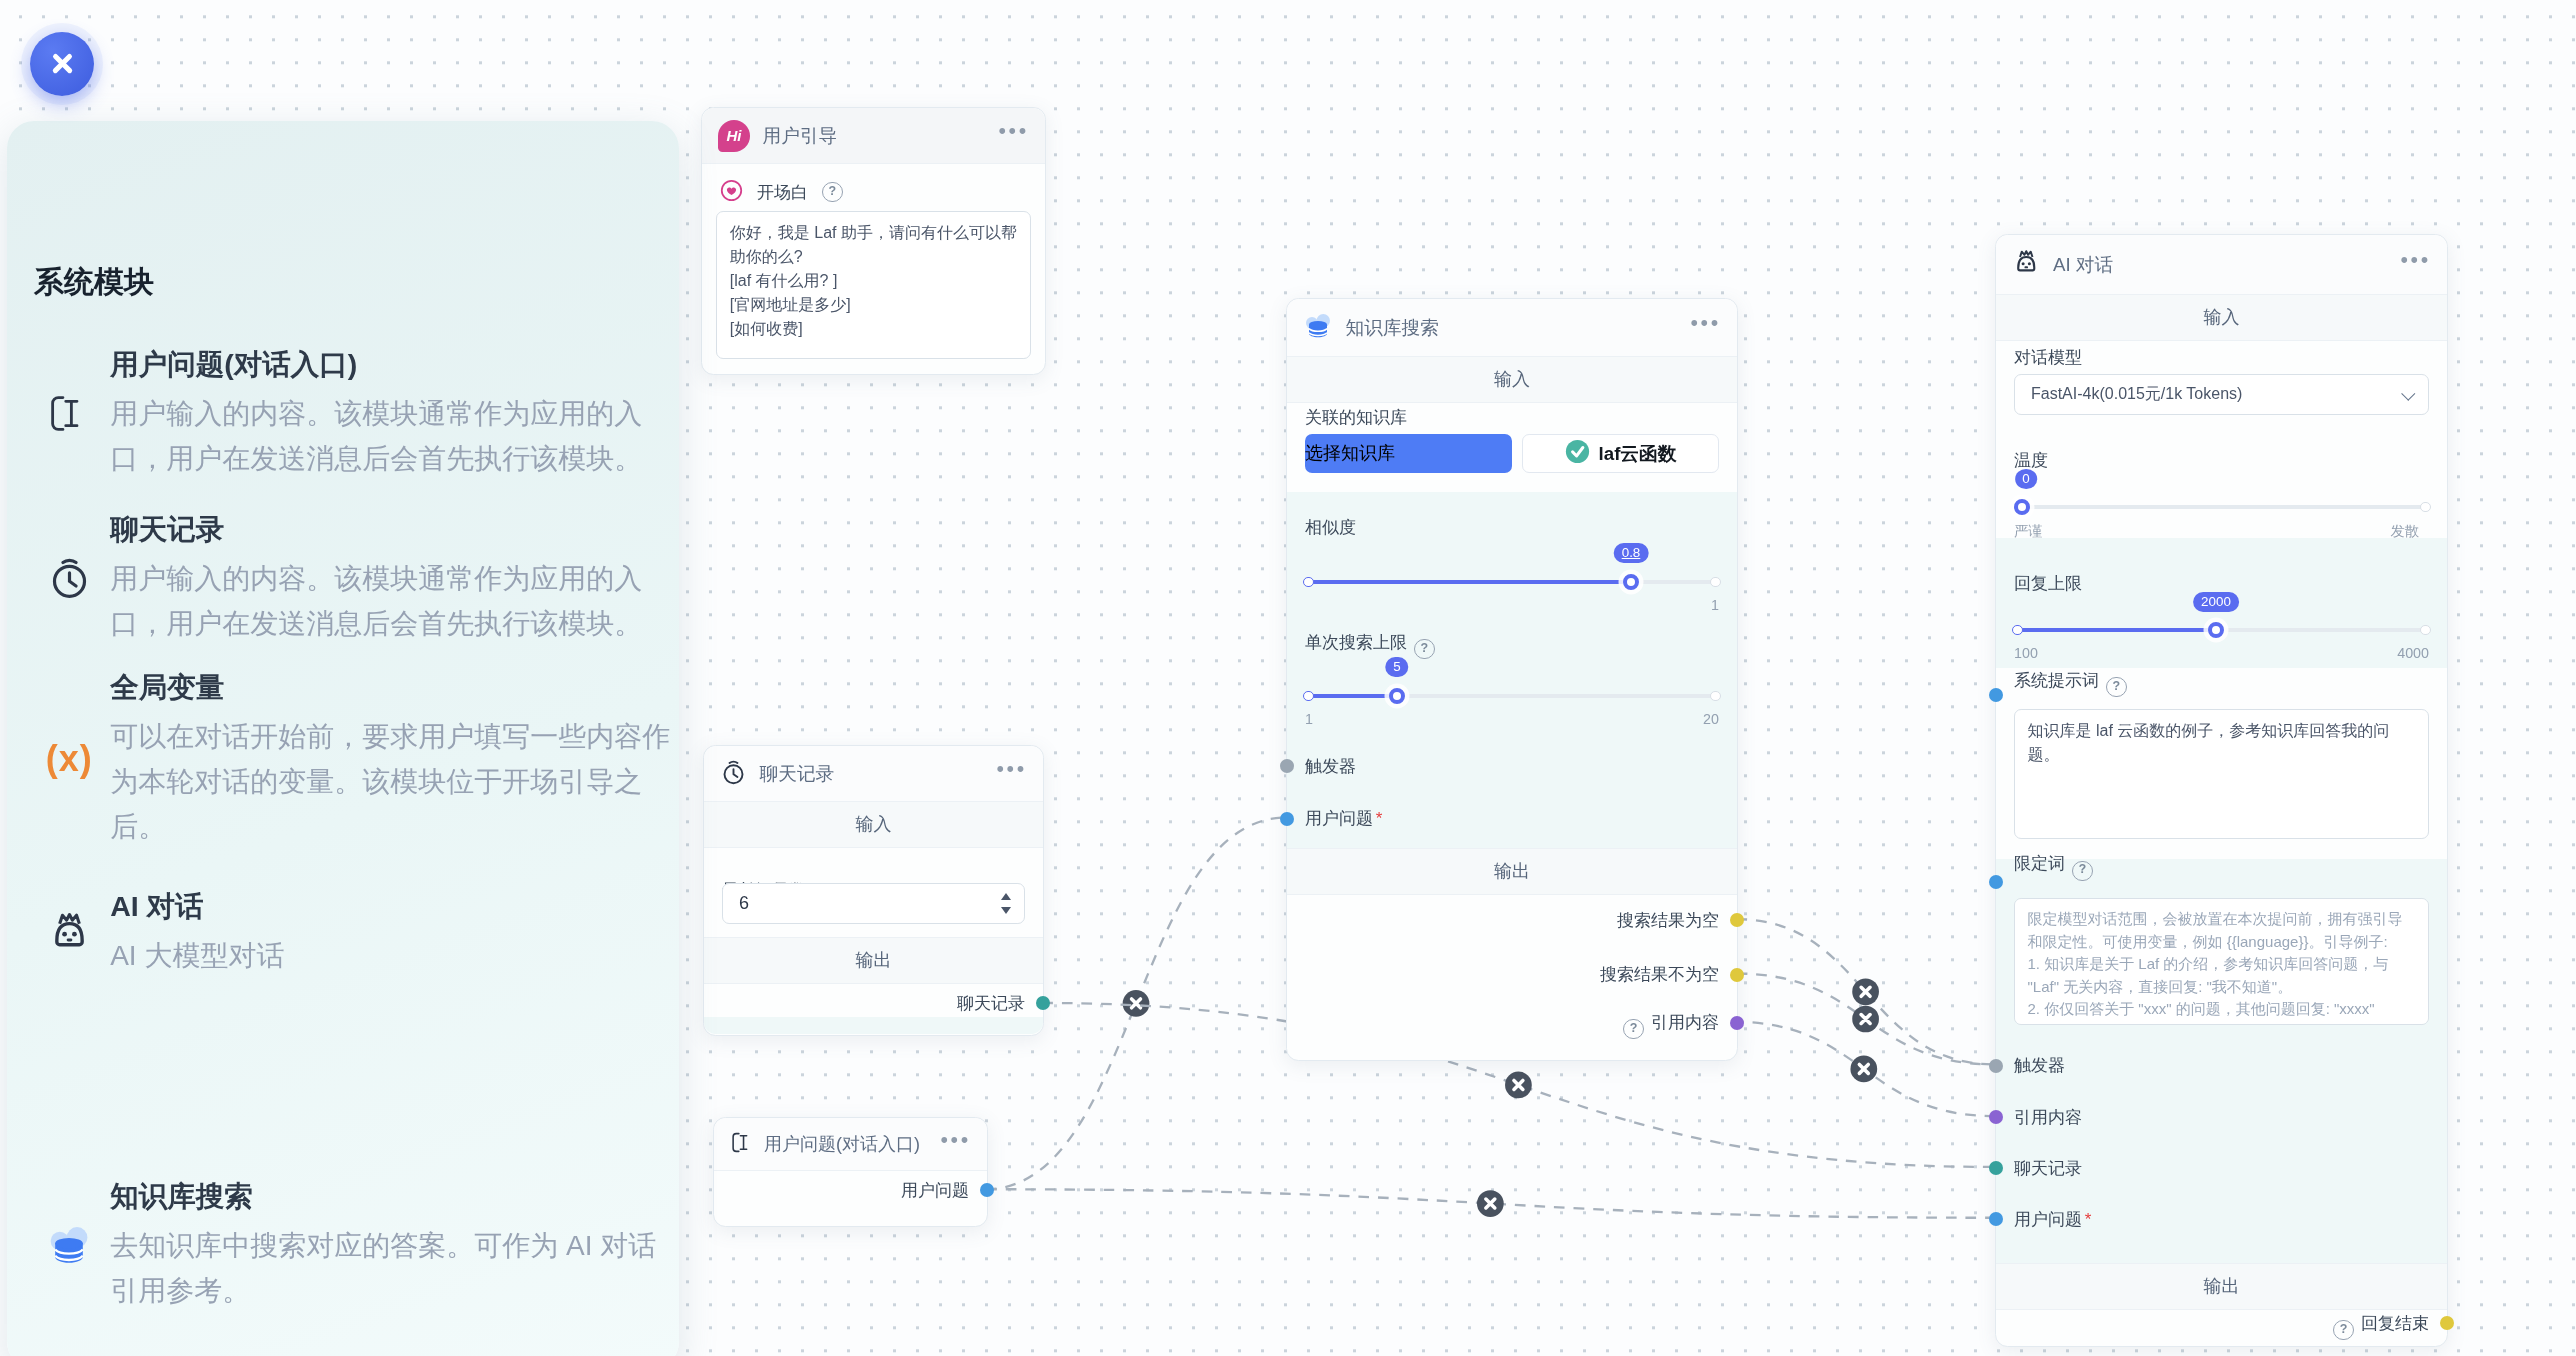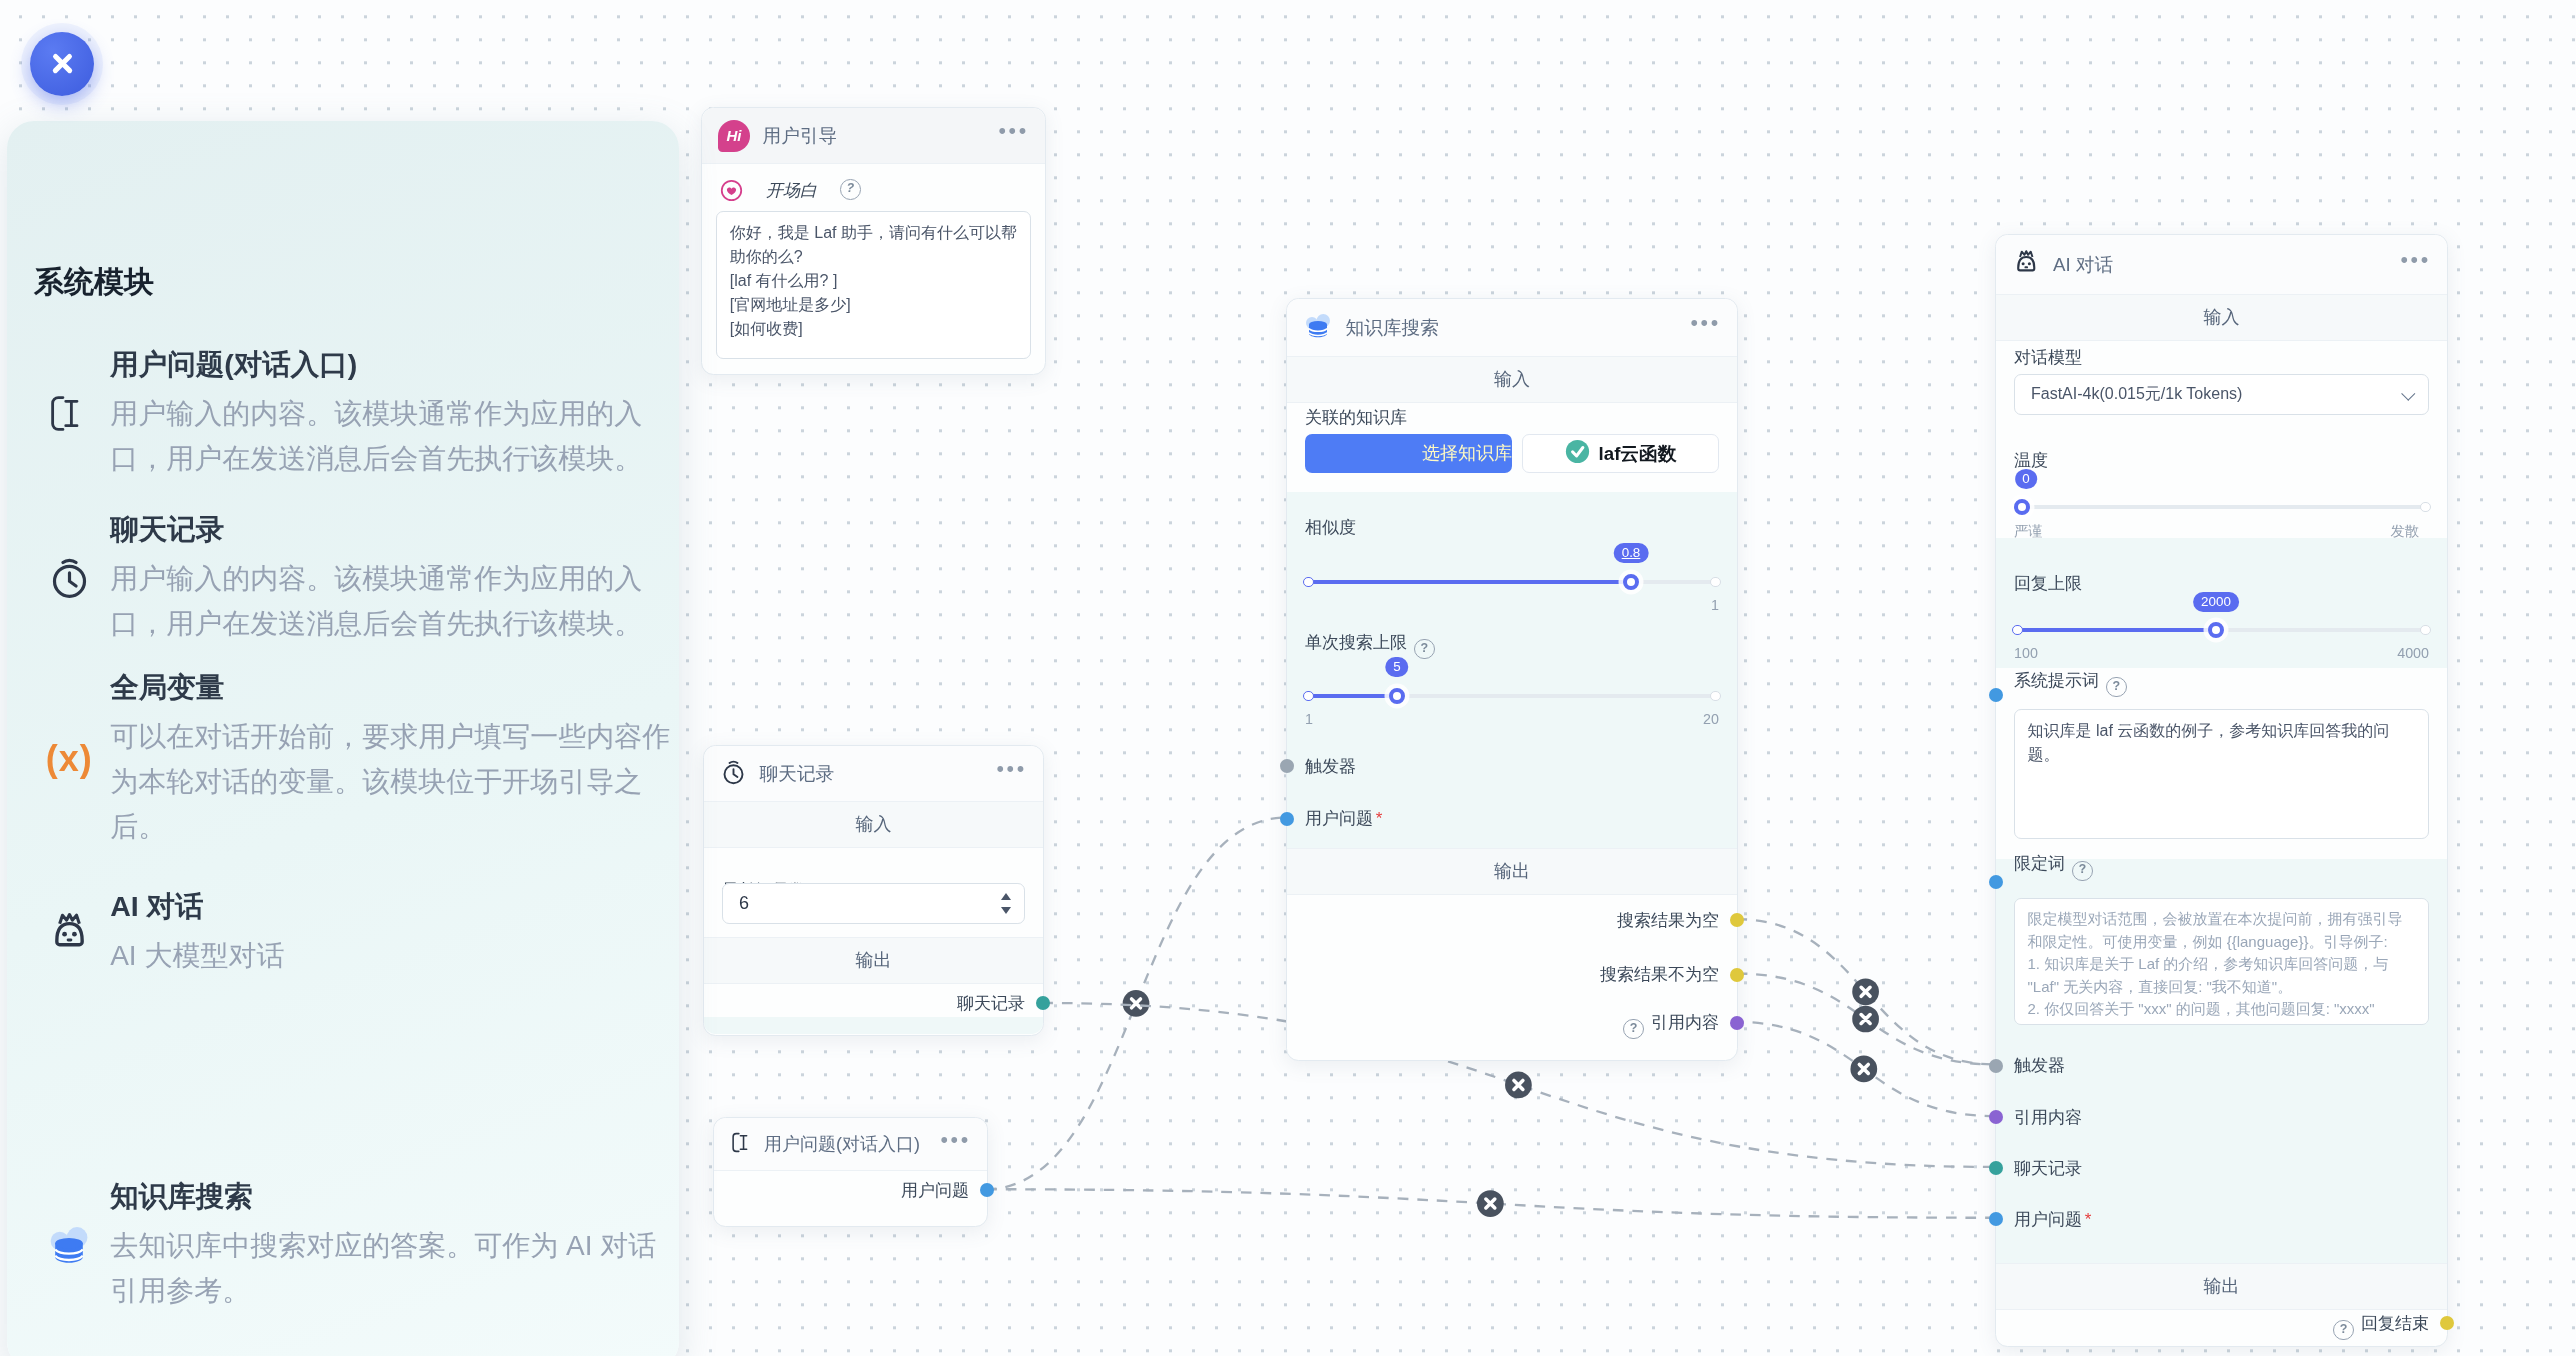--- a/index.html
+++ b/index.html
@@ -67,27 +67,27 @@
   .ta::placeholder{color:#9AA7B8;}
   .select-box{position:absolute;height:41px;border:0.9px solid #D9E1E8;border-radius:7.1px;background:#fff;
     display:flex;align-items:center;padding:0 16px;font-size:16px;color:#4A5568;box-sizing:border-box;}
   .chev{margin-left:auto;width:9px;height:9px;border-right:1.8px solid #64748B;border-bottom:1.8px solid #64748B;
     transform:rotate(45deg) translateY(-1.8px);}
   .num-input{position:absolute;height:41px;border:0.9px solid #D9E1E8;border-radius:7.1px;background:#fff;
     display:flex;align-items:center;font-size:18px;color:#2D3748;box-sizing:border-box;padding-left:16px;}
   .steppers{margin-left:auto;width:36px;align-self:stretch;display:flex;flex-direction:column;align-items:center;justify-content:center;gap:6.2px;}
   .tri-up{width:0;height:0;border-left:5.3px solid transparent;border-right:5.3px solid transparent;border-bottom:7.1px solid #4A5568;}
   .tri-down{width:0;height:0;border-left:5.3px solid transparent;border-right:5.3px solid transparent;border-top:7.1px solid #4A5568;}
-  .btn-blue{position:absolute;height:39px;line-height:39px;background:#4E7CF5;color:#fef9c3;border-radius:7.1px;
-    text-align:right;font-size:18px;}
+  .btn-blue{position:absolute;height:39px;line-height:39px;background:#4E7CF5;color:#000000;border-radius:7.1px;
+    text-align:left;font-size:18px;}
   .tag-btn{position:absolute;height:39px;background:#fff;border:0.9px solid #E2E8F0;border-radius:7.1px;
     display:flex;align-items:center;justify-content:center;gap:9px;font-weight:700;font-size:18.7px;color:#12181F;box-sizing:border-box;}
   .hi-avatar{width:32px;height:32px;border-radius:50% 50% 50% 14%;background:#D4418C;color:#fff;
     display:flex;align-items:center;justify-content:center;font-size:15px;font-weight:700;font-style:italic;flex:0 0 32px;}
-  .field-head{display:flex;align-items:flex-start;gap:23px;font-style:italic;}
+  .field-head{display:flex;align-items:center;gap:14px;}
 </style>
 </head>
 <body>
 
 <div id="stage">
 
   <svg id="edge-svg" width="2576" height="1357" viewBox="0 0 2890 1522">
       <path d="M 1106 1334 C 1274.5 1334, 1274.5 917, 1443 917" class="edge"></path>
       <g transform="translate(1274.5 1125.5)">
         <circle r="15" class="edge-x-bg"></circle>

